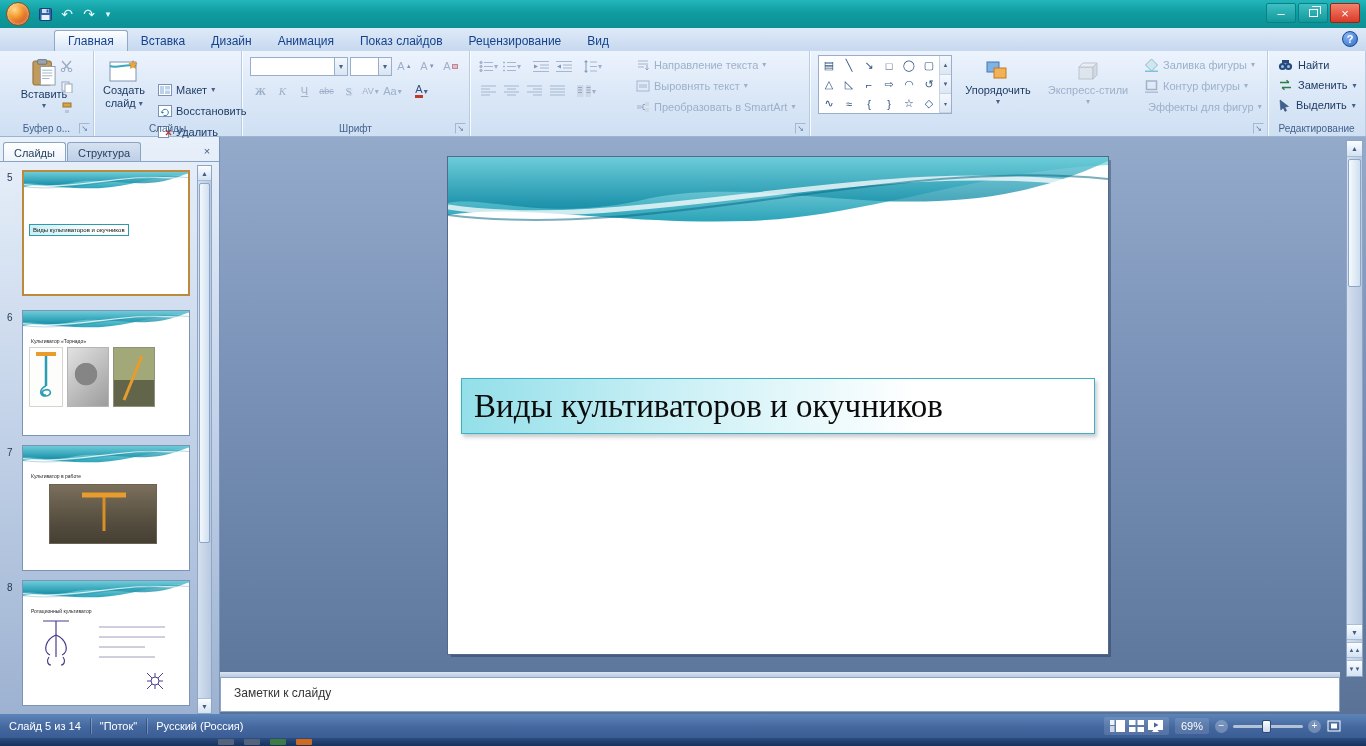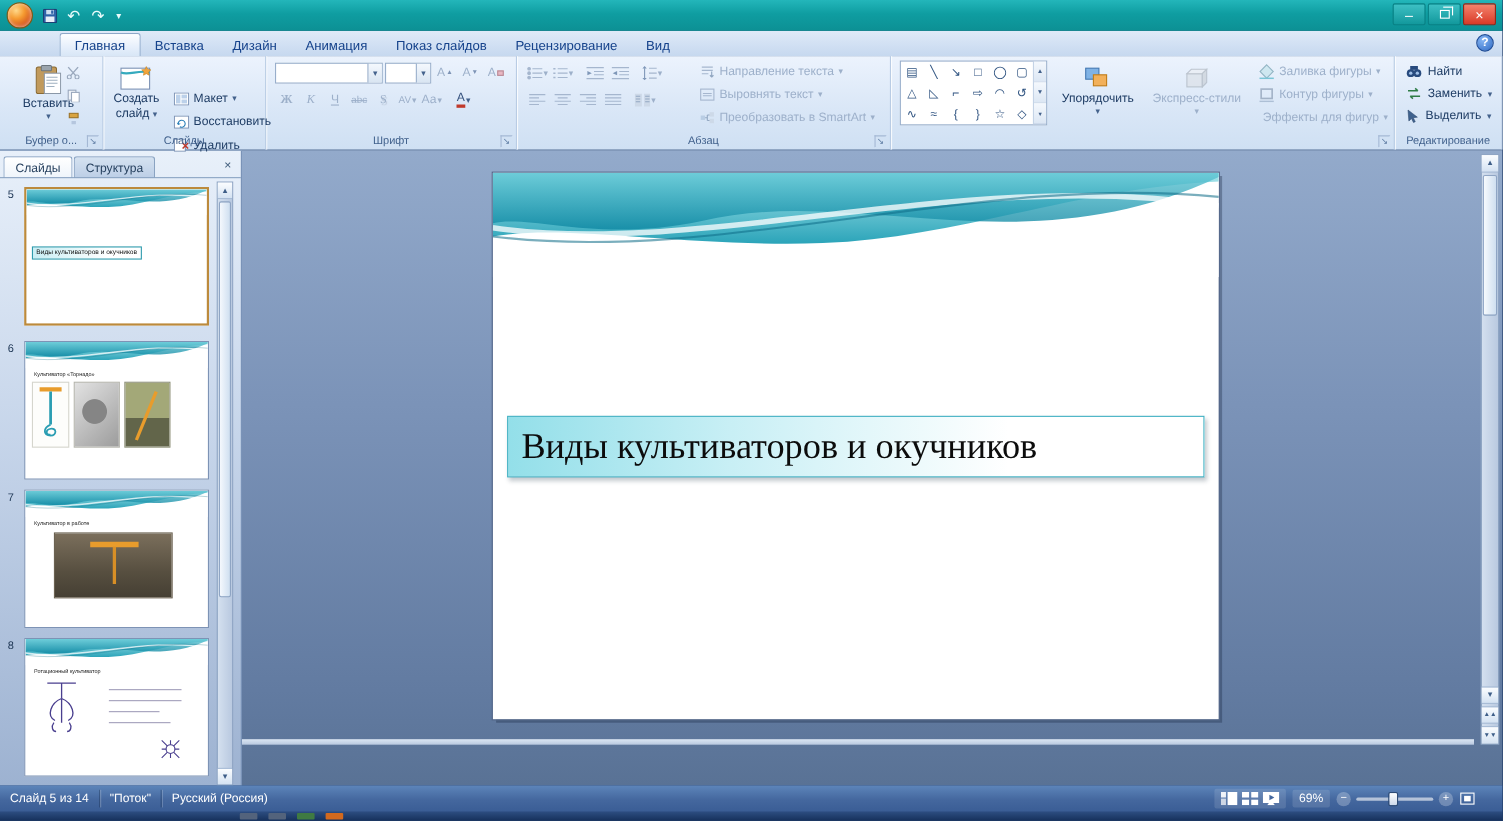--- a/index.html
+++ b/index.html
@@ -407,23 +407,20 @@
           <svg width="14" height="12">
               <rect x="1" y="4" width="4" height="4" fill="#b9cde4"></rect>
               <rect x="9" y="1" width="4" height="4" fill="#cdd9e8"></rect>
               <rect x="9" y="7" width="4" height="4" fill="#cdd9e8"></rect>
               <path d="M5 6 h2 M7 3.5 h2 M7 8.5 h2 M7 3.5 v5" stroke="#93a8c2" fill="none"></path>
             </svg>
           <span>Преобразовать в SmartArt</span>
           <span class="dd">▾</span>
         </div>
       </div>
-      <div class="gl">
-          <span>Абзац</span>
-        </div>
       <div class="dlg">↘</div>
     </div>
 
     <div class="group g-draw">
       <div class="shapesbox">
         <div class="shapegrid">
           <div class="shapecell">▤</div>
           <div class="shapecell">╲</div>
           <div class="shapecell">↘</div>
           <div class="shapecell">□</div>
@@ -642,20 +639,23 @@
         </div>
       <div class="vbtn" style="bottom:18px;border-top:1px solid #a8bcd6;">
           <span class="dblarrow">▲▲</span>
         </div>
       <div class="vbtn" style="bottom:0;border-top:1px solid #a8bcd6;border-bottom:none;">
           <span class="dblarrow">▼▼</span>
         </div>
     </div>
 
     <div class="notes-split"></div>
+    <div class="notes">
+      <span>Заметки к слайду</span>
+    </div>
   </div>
 
   <div class="statusbar">
     <div class="sb-item">Слайд 5 из 14</div>
     <div class="sb-sep"></div>
     <div class="sb-item">"Поток"</div>
     <div class="sb-sep"></div>
     <div class="sb-item">Русский (Россия)</div>
     <div class="sb-right">
       <div class="sb-views">

